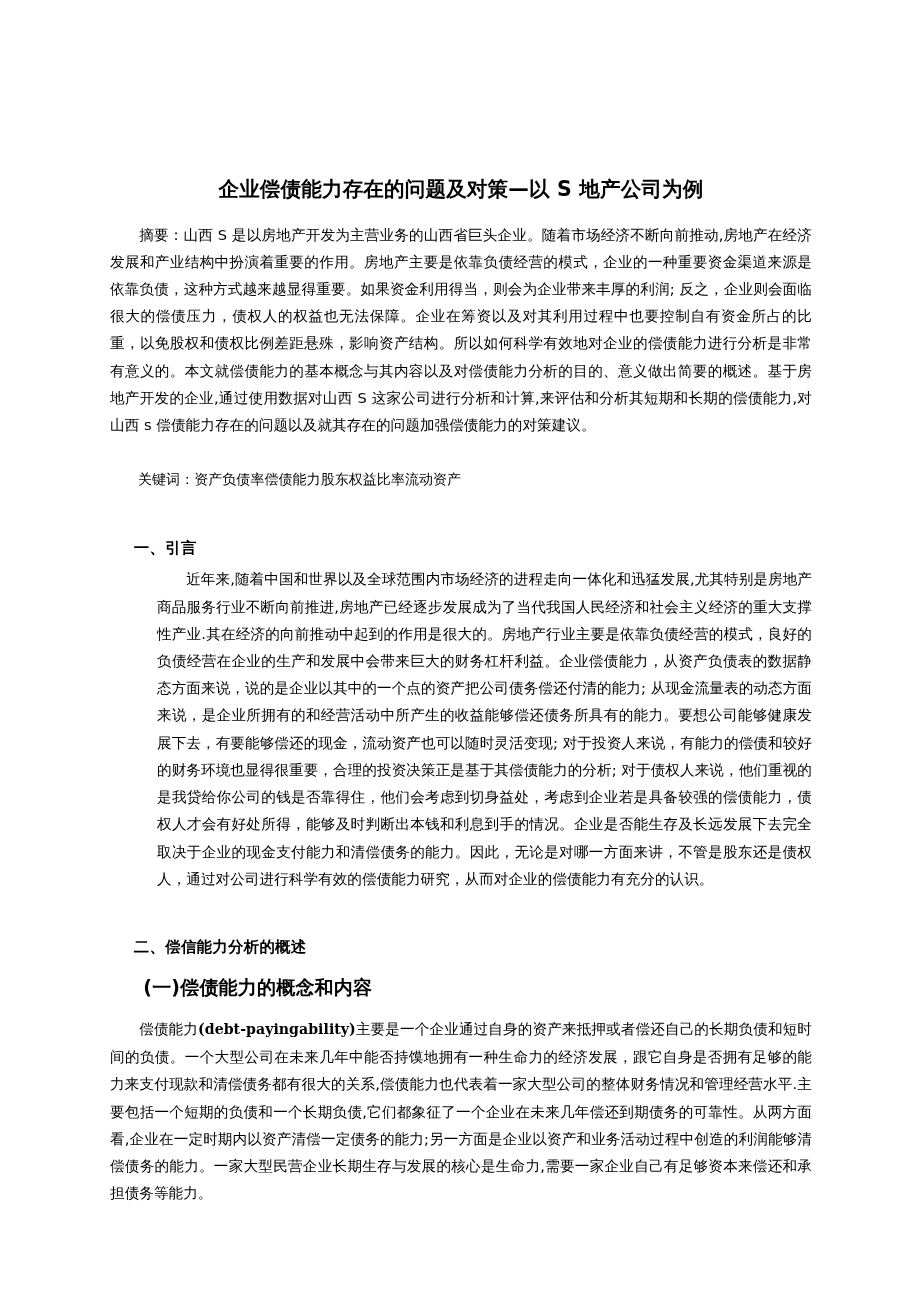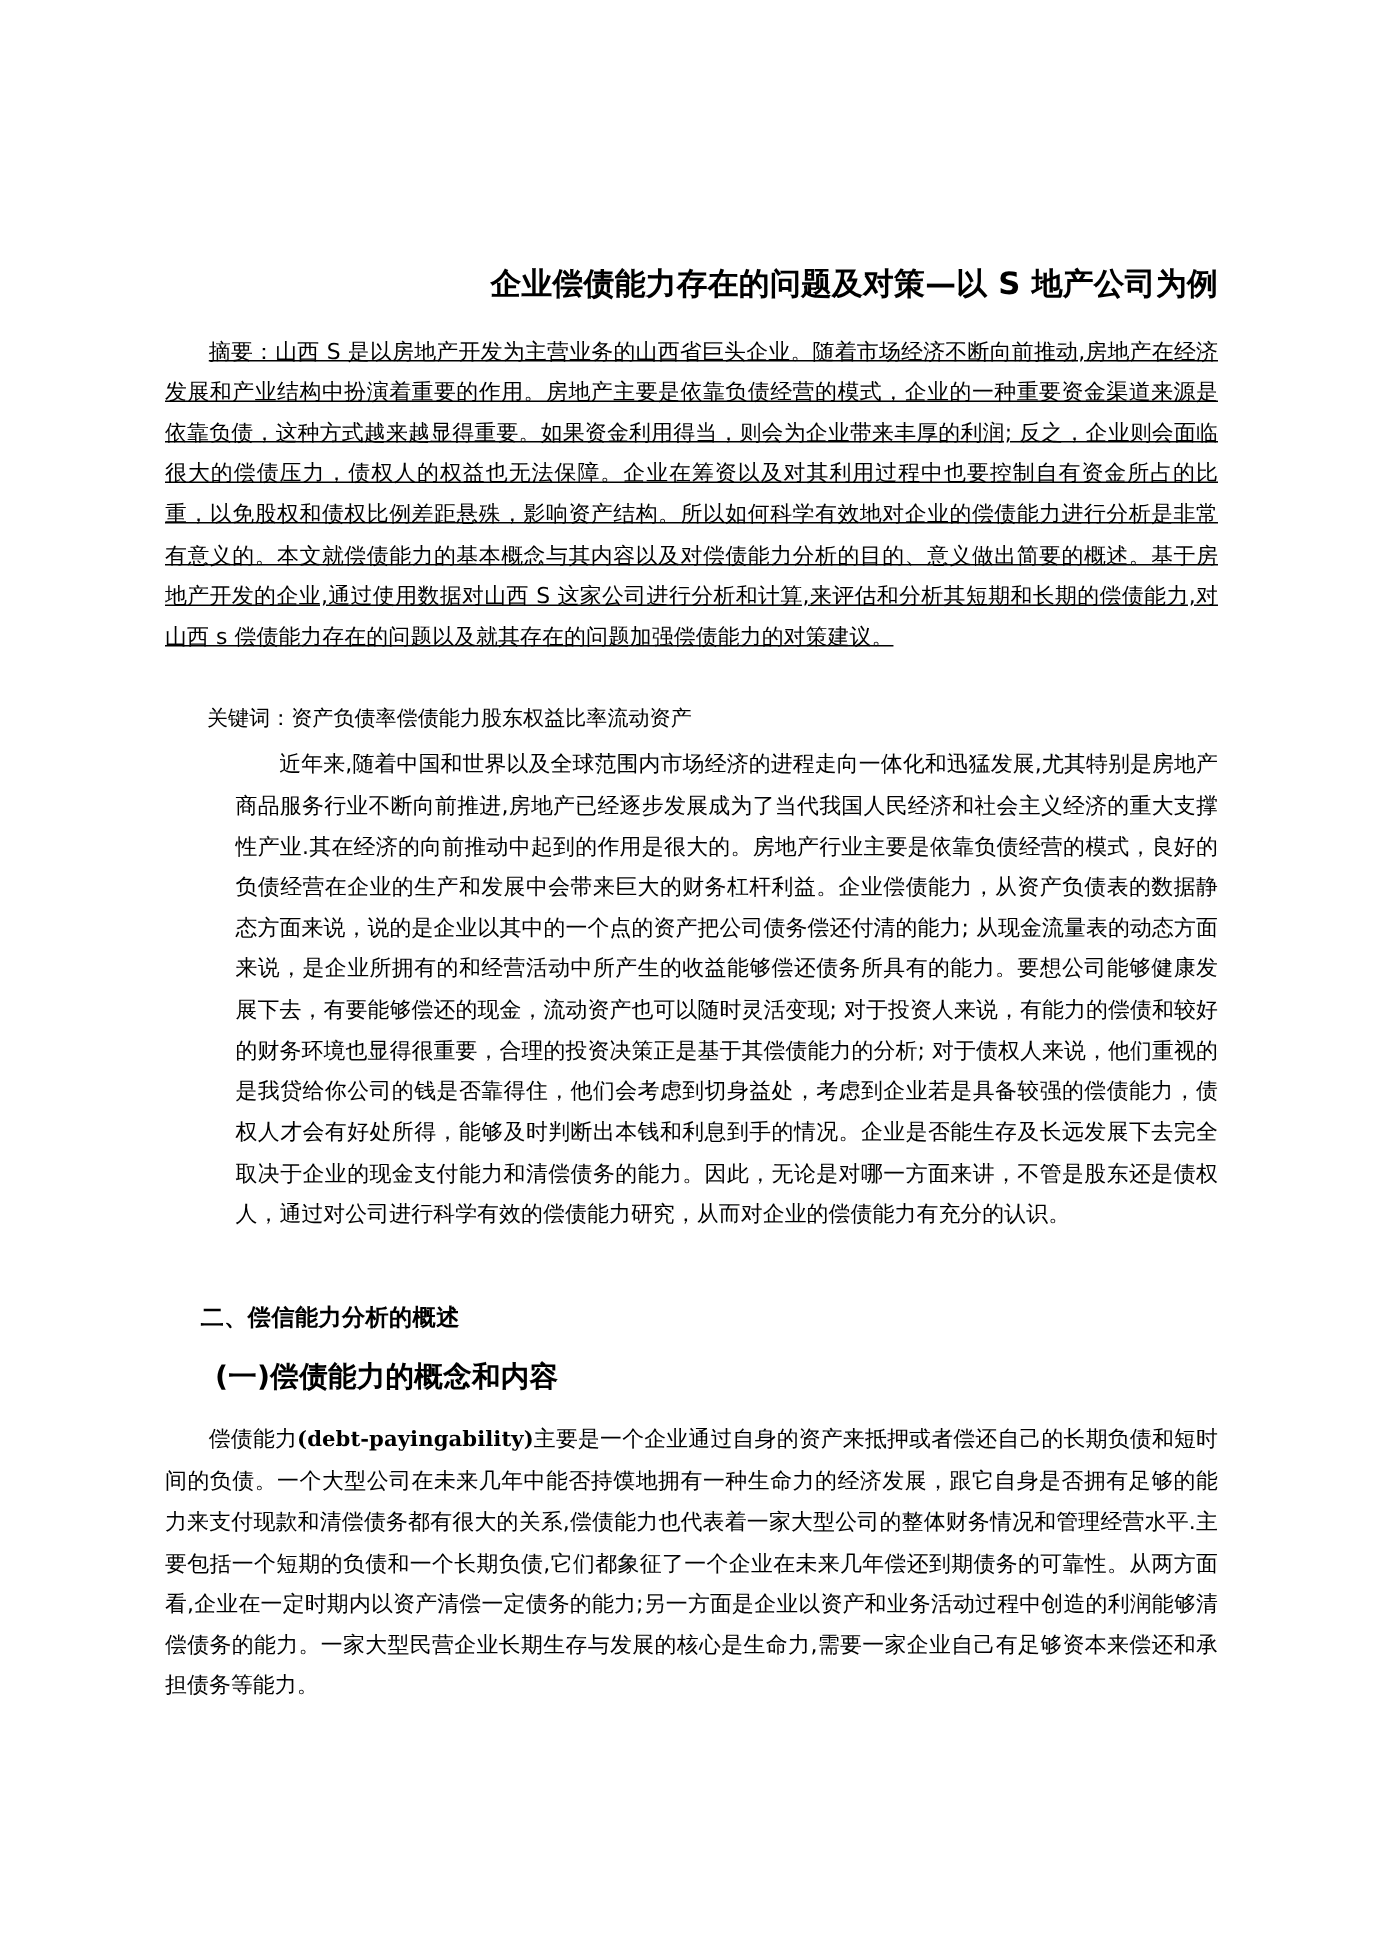--- a/index.html
+++ b/index.html
@@ -24,38 +24,37 @@
     position: absolute;
     left: 110px;
     top: 0;
     width: 702px;
   }
   .doc-title {
     margin: 0;
     padding: 0;
     font-size: 20.5px;
     font-weight: bold;
-    text-align: right;
+    text-align: center;
     line-height: 1.3;
     letter-spacing: 0.2px;
     padding-top: 176px;
     padding-bottom: 0;
   }
   .body-para {
     margin: 0;
     font-size: 14.6px;
     line-height: 27.2px;
     text-align: justify;
     text-justify: inter-ideograph;
     text-indent: 2em;
     letter-spacing: 0.05px;
   }
   .abstract {
     margin-top: 18px;
-    text-decoration: underline;
   }
   .keywords {
     margin: 0;
     margin-top: 28px;
     font-size: 14px;
     line-height: 27.2px;
     text-indent: 2em;
     letter-spacing: 0.05px;
   }
   .h1-sec {
@@ -95,20 +94,21 @@
 
 <div class="page">
   <div class="content">
 
     <h1 class="doc-title">企业偿债能力存在的问题及对策—以 S 地产公司为例</h1>
 
     <p class="body-para abstract">摘要：山西 S 是以房地产开发为主营业务的山西省巨头企业。随着市场经济不断向前推动,房地产在经济发展和产业结构中扮演着重要的作用。房地产主要是依靠负债经营的模式，企业的一种重要资金渠道来源是依靠负债，这种方式越来越显得重要。如果资金利用得当，则会为企业带来丰厚的利润; 反之，企业则会面临很大的偿债压力，债权人的权益也无法保障。企业在筹资以及对其利用过程中也要控制自有资金所占的比重，以免股权和债权比例差距悬殊，影响资产结构。所以如何科学有效地对企业的偿债能力进行分析是非常有意义的。本文就偿债能力的基本概念与其内容以及对偿债能力分析的目的、意义做出简要的概述。基于房地产开发的企业,通过使用数据对山西 S 这家公司进行分析和计算,来评估和分析其短期和长期的偿债能力,对山西 s 偿债能力存在的问题以及就其存在的问题加强偿债能力的对策建议。</p>
 
     <p class="keywords">关键词：资产负债率偿债能力股东权益比率流动资产</p>
 
+    <h2 class="h1-sec">一、引言</h2>
 
     <p class="body-para after-h1">近年来,随着中国和世界以及全球范围内市场经济的进程走向一体化和迅猛发展,尤其特别是房地产商品服务行业不断向前推进,房地产已经逐步发展成为了当代我国人民经济和社会主义经济的重大支撑性产业.其在经济的向前推动中起到的作用是很大的。房地产行业主要是依靠负债经营的模式，良好的负债经营在企业的生产和发展中会带来巨大的财务杠杆利益。企业偿债能力，从资产负债表的数据静态方面来说，说的是企业以其中的一个点的资产把公司债务偿还付清的能力; 从现金流量表的动态方面来说，是企业所拥有的和经营活动中所产生的收益能够偿还债务所具有的能力。要想公司能够健康发展下去，有要能够偿还的现金，流动资产也可以随时灵活变现; 对于投资人来说，有能力的偿债和较好的财务环境也显得很重要，合理的投资决策正是基于其偿债能力的分析; 对于债权人来说，他们重视的是我贷给你公司的钱是否靠得住，他们会考虑到切身益处，考虑到企业若是具备较强的偿债能力，债权人才会有好处所得，能够及时判断出本钱和利息到手的情况。企业是否能生存及长远发展下去完全取决于企业的现金支付能力和清偿债务的能力。因此，无论是对哪一方面来讲，不管是股东还是债权人，通过对公司进行科学有效的偿债能力研究，从而对企业的偿债能力有充分的认识。</p>
 
     <h2 class="h1-sec">二、偿信能力分析的概述</h2>
 
     <h3 class="h2-sec">(一)偿债能力的概念和内容</h3>
 
     <p class="body-para after-h2"><span>偿债能力</span><span class="serif-bold nowrap">(debt-payingability)</span><span>主要是一个企业通过自身的资产来抵押或者偿还自己的长期负债和短时间的负债。一个大型公司在未来几年中能否持馍地拥有一种生命力的经济发展，跟它自身是否拥有足够的能力来支付现款和清偿债务都有很大的关系,偿债能力也代表着一家大型公司的整体财务情况和管理经营水平.主要包括一个短期的负债和一个长期负债,它们都象征了一个企业在未来几年偿还到期债务的可靠性。从两方面看,企业在一定时期内以资产清偿一定债务的能力;另一方面是企业以资产和业务活动过程中创造的利润能够清偿债务的能力。一家大型民营企业长期生存与发展的核心是生命力,需要一家企业自己有足够资本来偿还和承担债务等能力。</span></p>
 
   </div>

